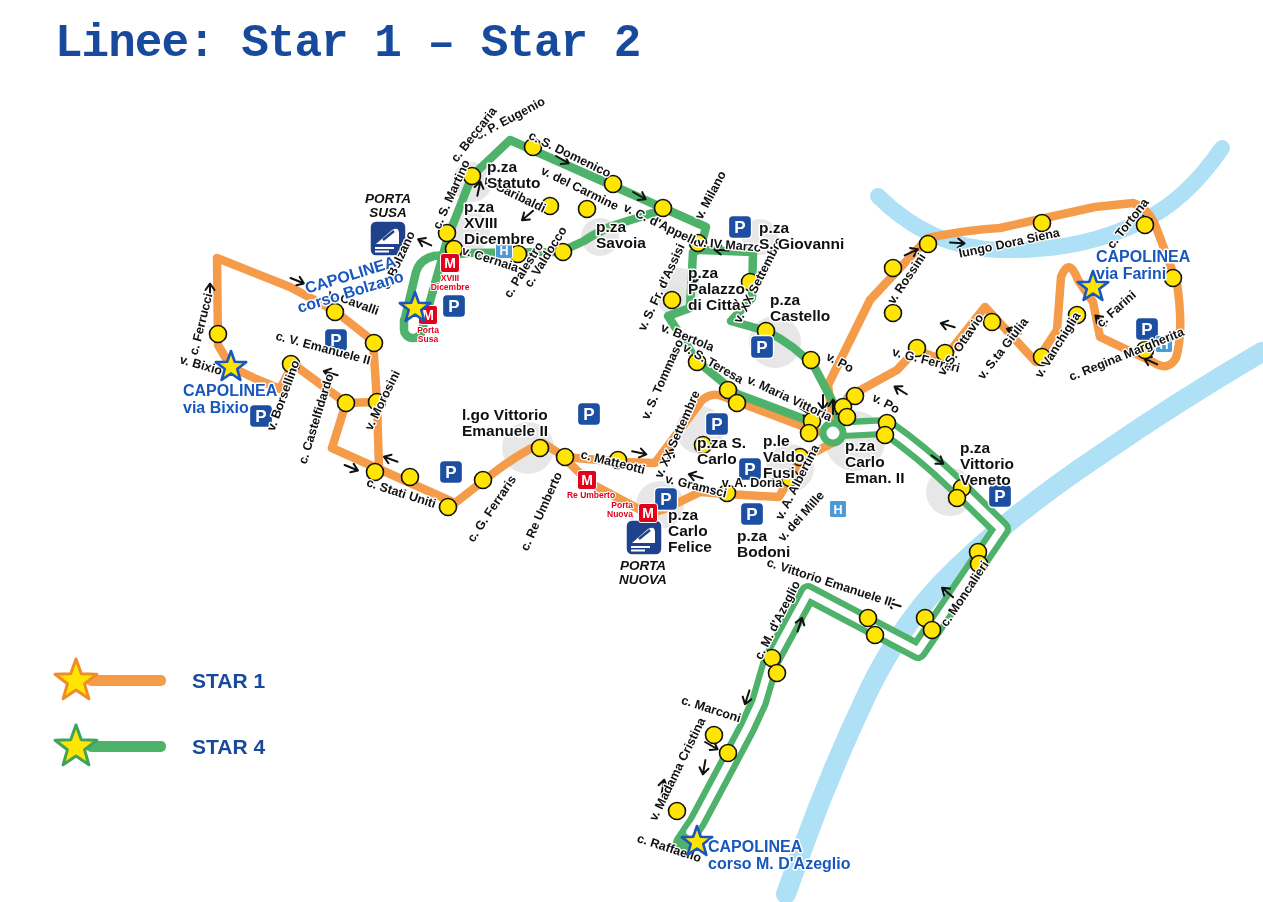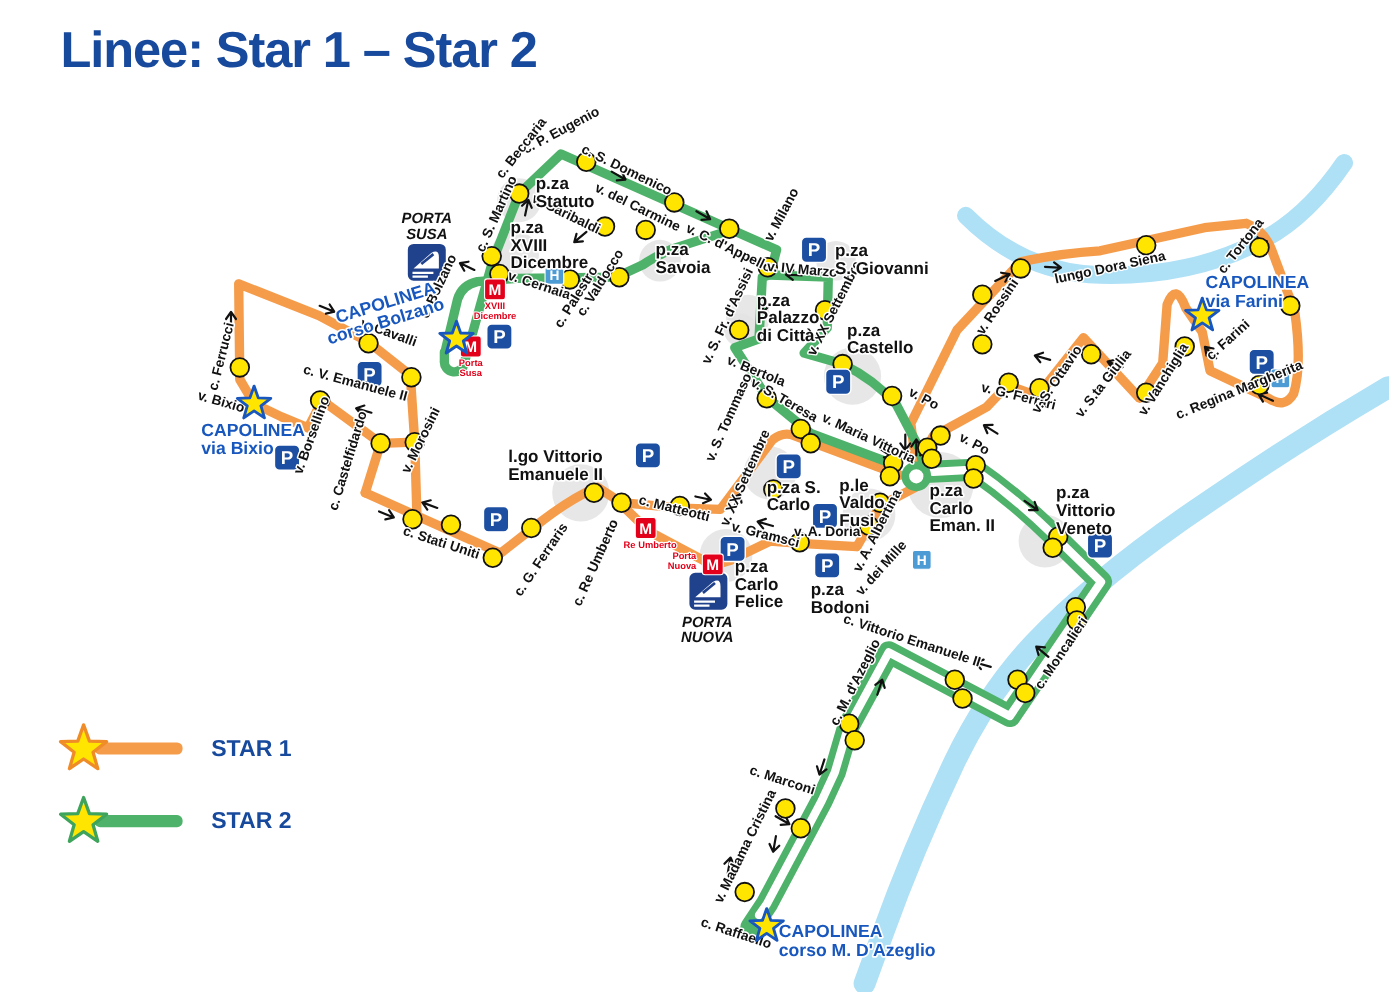--- a/index.html
+++ b/index.html
@@ -1,20 +1,20 @@
 <!DOCTYPE html>
 <html><head>
 <meta charset="utf-8">
 <style>
   html,body{margin:0;padding:0;background:#fff;}
   #stage{position:relative;width:1263px;height:902px;background:#fff;overflow:hidden;
          font-family:"Liberation Sans",sans-serif;}
   #map-svg{position:absolute;left:0;top:0;}
   h1#page-title{position:absolute;left:55px;top:18px;margin:0;font-size:46px;font-weight:bold;
-     letter-spacing:-1px;color:#17499D;font-family:Liberation Sans, sans-serif;}
+     letter-spacing:-1px;color:#17499D;font-family:Liberation Mono, monospace;}
   .legend{position:absolute;left:48px;top:648px;}
   .legend-row{display:flex;align-items:center;height:66px;}
   .legend-swatch{position:relative;width:130px;height:54px;}
   .legend-label{font-size:21px;font-weight:bold;color:#17499D;margin-left:14px;}
 </style>
 </head>
 <body>
 
 <div id="stage">
   <h1 id="page-title">Linee: Star 1 – Star 2</h1>
@@ -428,16 +428,16 @@
         <rect x="38" y="21" width="80" height="11" rx="5" fill="#F59C4B"></rect>
         <path class="lg-star" fill="#FFE500" stroke="#F08C28" stroke-width="3" stroke-linejoin="round" d="M28.0 5.0 L33.3 19.7 L48.9 20.2 L36.6 29.8 L40.9 44.8 L28.0 36.0 L15.1 44.8 L19.4 29.8 L7.1 20.2 L22.7 19.7 Z"></path>
       </svg>
       <span class="legend-label">STAR 1</span>
     </div>
     <div class="legend-row">
       <svg class="legend-swatch" width="130" height="54">
         <rect x="38" y="21" width="80" height="11" rx="5" fill="#4FB26A"></rect>
         <path class="lg-star" fill="#FFE500" stroke="#3FA45B" stroke-width="3" stroke-linejoin="round" d="M28.0 5.0 L33.3 19.7 L48.9 20.2 L36.6 29.8 L40.9 44.8 L28.0 36.0 L15.1 44.8 L19.4 29.8 L7.1 20.2 L22.7 19.7 Z"></path>
       </svg>
-      <span class="legend-label">STAR 2</span>
+      <span class="legend-label">STAR 4</span>
     </div>
   </div>
 </div>
 
 </body></html>

